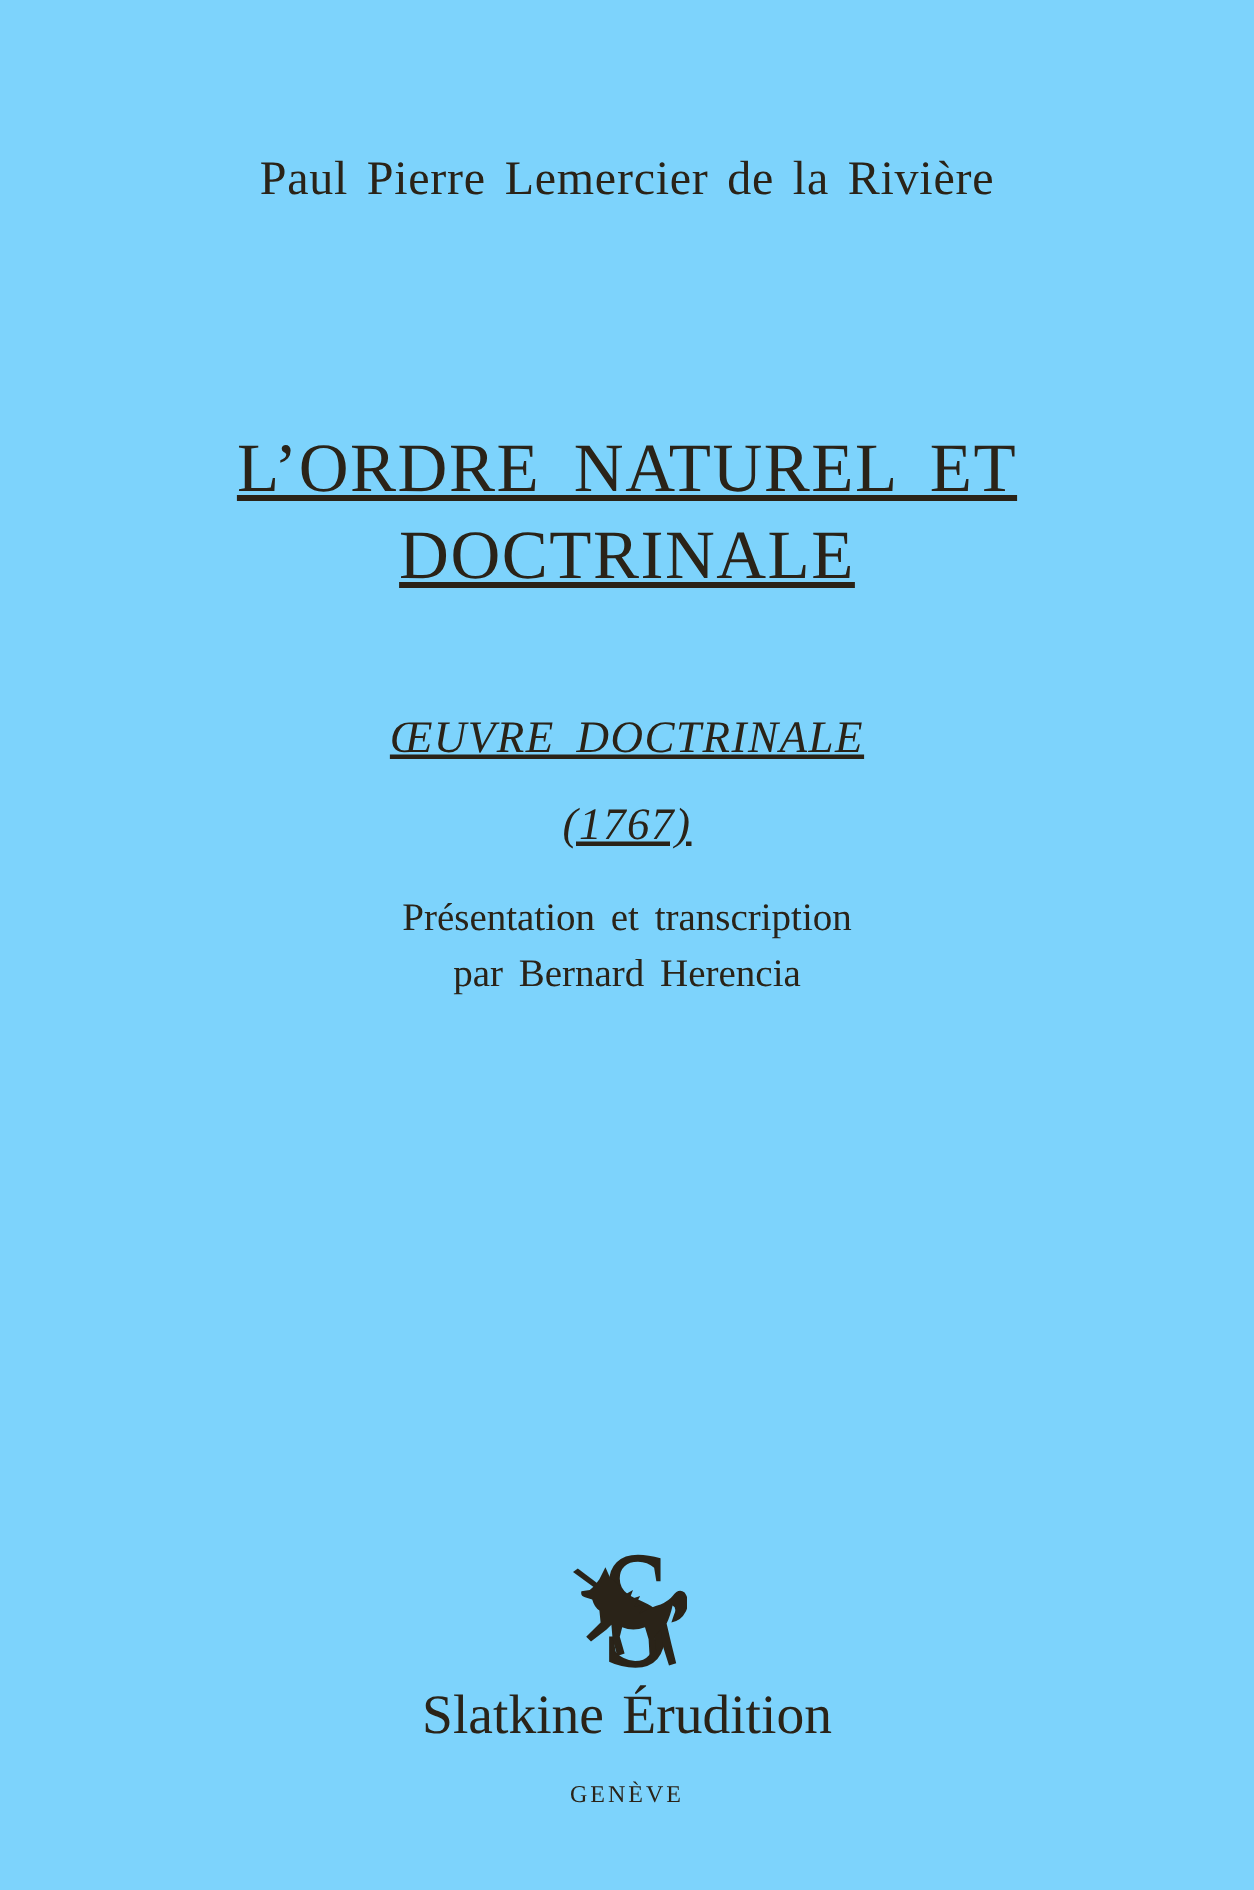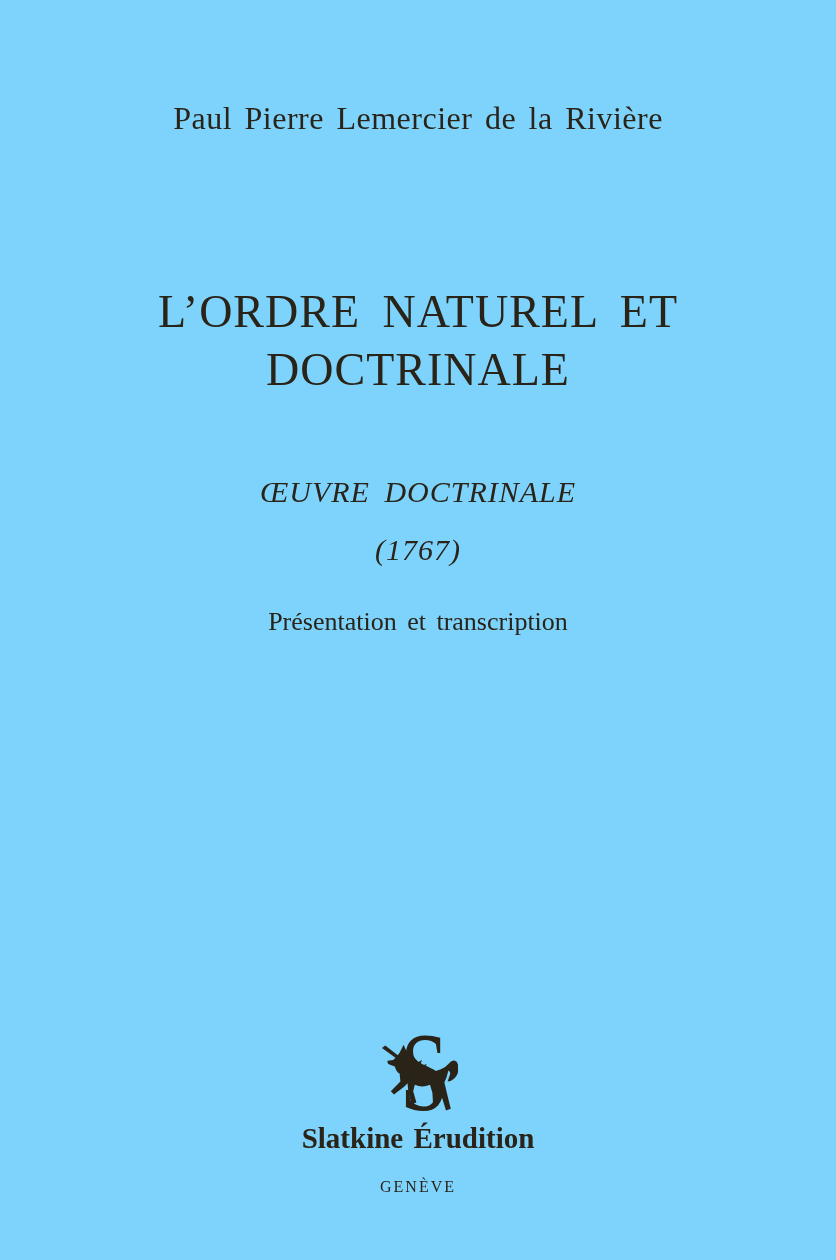--- a/index.html
+++ b/index.html
@@ -21,21 +21,21 @@
     word-spacing: 4px;
   }
   .title {
     margin: 146px 0 0 0;
     font-weight: normal;
     font-size: 46px;
     line-height: 58px;
     letter-spacing: 1px;
     word-spacing: 10px;
   }
-  .title .line, .subtitle .line { display: block; }
+  .title .line, .subtitle .line { display: block; text-decoration: underline; }
   .subtitle {
     margin: 64px 0 0 0;
     font-weight: normal;
     font-style: italic;
     font-size: 30px;
     line-height: 58px;
     letter-spacing: 1px;
     word-spacing: 6px;
   }
   .edition {
@@ -43,37 +43,36 @@
     font-size: 26px;
     line-height: 37px;
     word-spacing: 4px;
   }
   .edition sup {
     font-size: 0.62em;
     line-height: 0;
     vertical-align: 0.45em;
   }
   .presentation {
-    margin-top: 24px;
+    margin-top: 14px;
     font-size: 26px;
     line-height: 37px;
     word-spacing: 4px;
   }
   .publisher {
     position: absolute;
     left: 0; right: 0;
     top: 1028px;
   }
   .logo-wrap { height: 88px; }
   .logo-wrap svg { width: 80px; height: 88px; }
   .publisher-name {
-    font-size: 29px;
+    font-size: 37px;
     margin-top: 6px;
     word-spacing: 3px;
-    font-weight: bold;
   }
   .publisher-city {
     font-size: 16px;
     letter-spacing: 2px;
     margin-top: 23px;
   }
 </style>
 </head>
 <body>
 
@@ -87,20 +86,21 @@
   </h1>
 
   <h2 class="subtitle">
     <span class="line">ŒUVRE DOCTRINALE</span>
     <span class="line">(1767)</span>
   </h2>
 
 
   <div class="presentation">
     <div class="line">Présentation et transcription</div>
+    <div class="line">par Bernard Herencia</div>
   </div>
 
   <div class="publisher">
     <div class="logo-wrap">
       <svg viewBox="0 0 100 110" xmlns="http://www.w3.org/2000/svg" aria-hidden="true">
         <g fill="#2a2318" stroke="none">
 
           <text transform="translate(58,103) scale(0.78,1)" text-anchor="middle" font-family="Liberation Serif, DejaVu Serif, serif" font-size="140">S</text>
 
           <path d="M5,25 L9,22 L30,38 L27,41 Z"></path>

